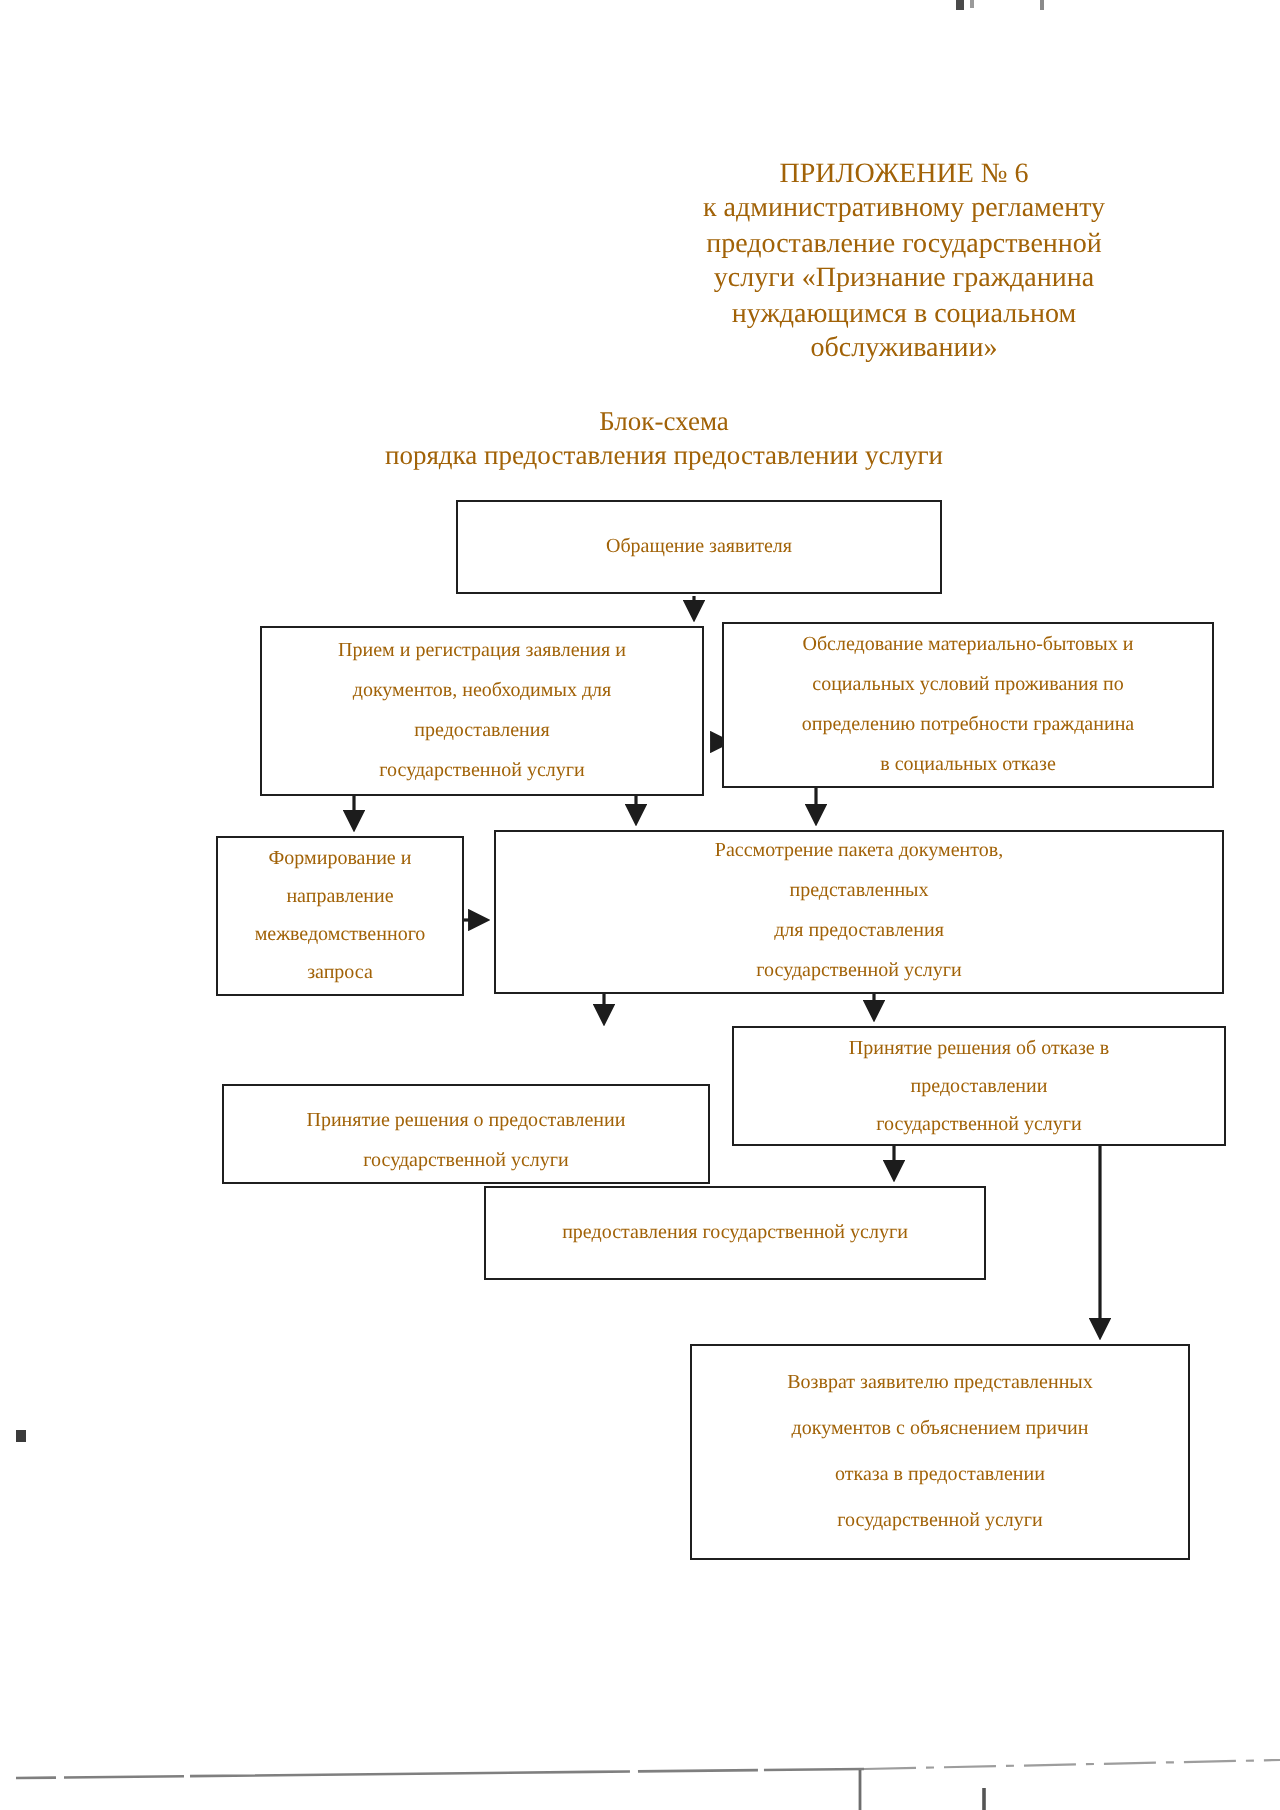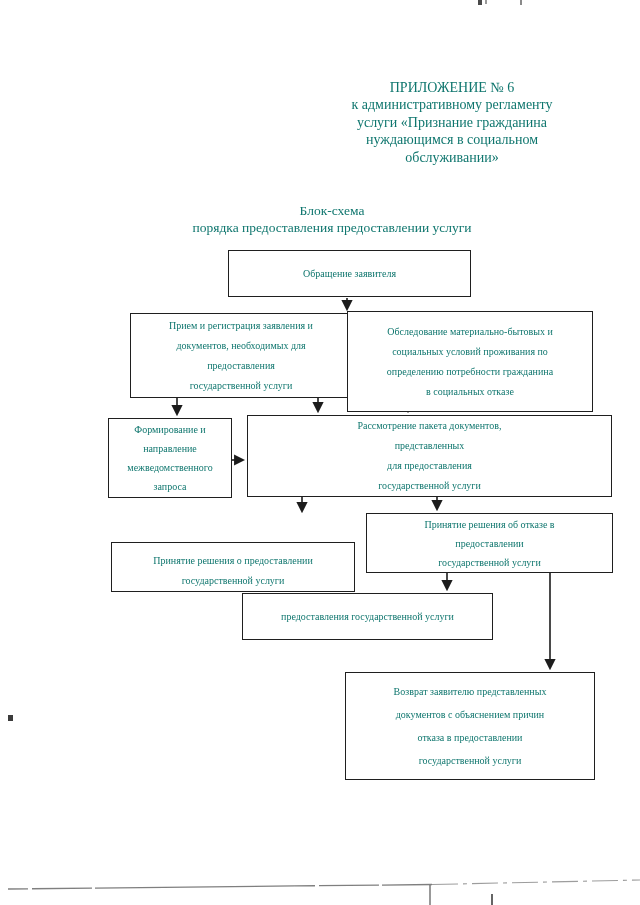--- a/index.html
+++ b/index.html
@@ -1,21 +1,21 @@
 <!DOCTYPE html>
 <html><head>
 <meta charset="utf-8">
 <style>
   html,body{margin:0;padding:0;background:#e8e8e8;}
   .page{
     position:relative;
     width:640px;height:905px;
     background:#ffffff;
     font-family:"Liberation Serif","DejaVu Serif",serif;
-    color:#0f766e;
+    color:#a16207;
     overflow:hidden;
     margin:0 auto;
   }
   .hdr{
     position:absolute;top:79px;left:327px;width:250px;
     text-align:center;font-size:14px;line-height:17.4px;
   }
   .ttl{
     position:absolute;top:202px;left:132px;width:400px;
     text-align:center;font-size:13.5px;line-height:17px;
@@ -68,20 +68,21 @@
       <rect x="478" y="0" width="4" height="5" fill="#4a4a4a"></rect>
       <rect x="485" y="0" width="2" height="4" fill="#9a9a9a"></rect>
       <rect x="520" y="0" width="2" height="5" fill="#8a8a8a"></rect>
       <rect x="8" y="715" width="5" height="6" fill="#3b3b3b"></rect>
     </g>
   </svg>
 
   <div class="hdr">
     <div>ПРИЛОЖЕНИЕ № 6</div>
     <div>к административному регламенту</div>
+    <div>предоставление государственной</div>
     <div>услуги «Признание гражданина</div>
     <div>нуждающимся в социальном</div>
     <div>обслуживании»</div>
   </div>
 
   <div class="ttl">
     <div>Блок-схема</div>
     <div>порядка предоставления предоставлении услуги</div>
   </div>
 
@@ -89,21 +90,21 @@
     <div class="bl">Обращение заявителя</div>
   </div>
 
   <div class="box lh20" style="left:110px;top:313px;width:222px;height:85px;margin-left:20px;">
     <div class="bl">Прием и регистрация заявления и</div>
     <div class="bl">документов, необходимых для</div>
     <div class="bl">предоставления</div>
     <div class="bl">государственной услуги</div>
   </div>
 
-  <div class="box lh20" style="left:347px;top:311px;width:246px;height:101px;">
+  <div class="box lh20" style="left:361px;top:311px;width:246px;height:83px;">
     <div class="bl">Обследование материально-бытовых и</div>
     <div class="bl">социальных условий проживания по</div>
     <div class="bl">определению потребности гражданина</div>
     <div class="bl">в социальных отказе</div>
   </div>
 
   <div class="box lh19" style="left:108px;top:418px;width:124px;height:80px;">
     <div class="bl">Формирование и</div>
     <div class="bl">направление</div>
     <div class="bl">межведомственного</div>

